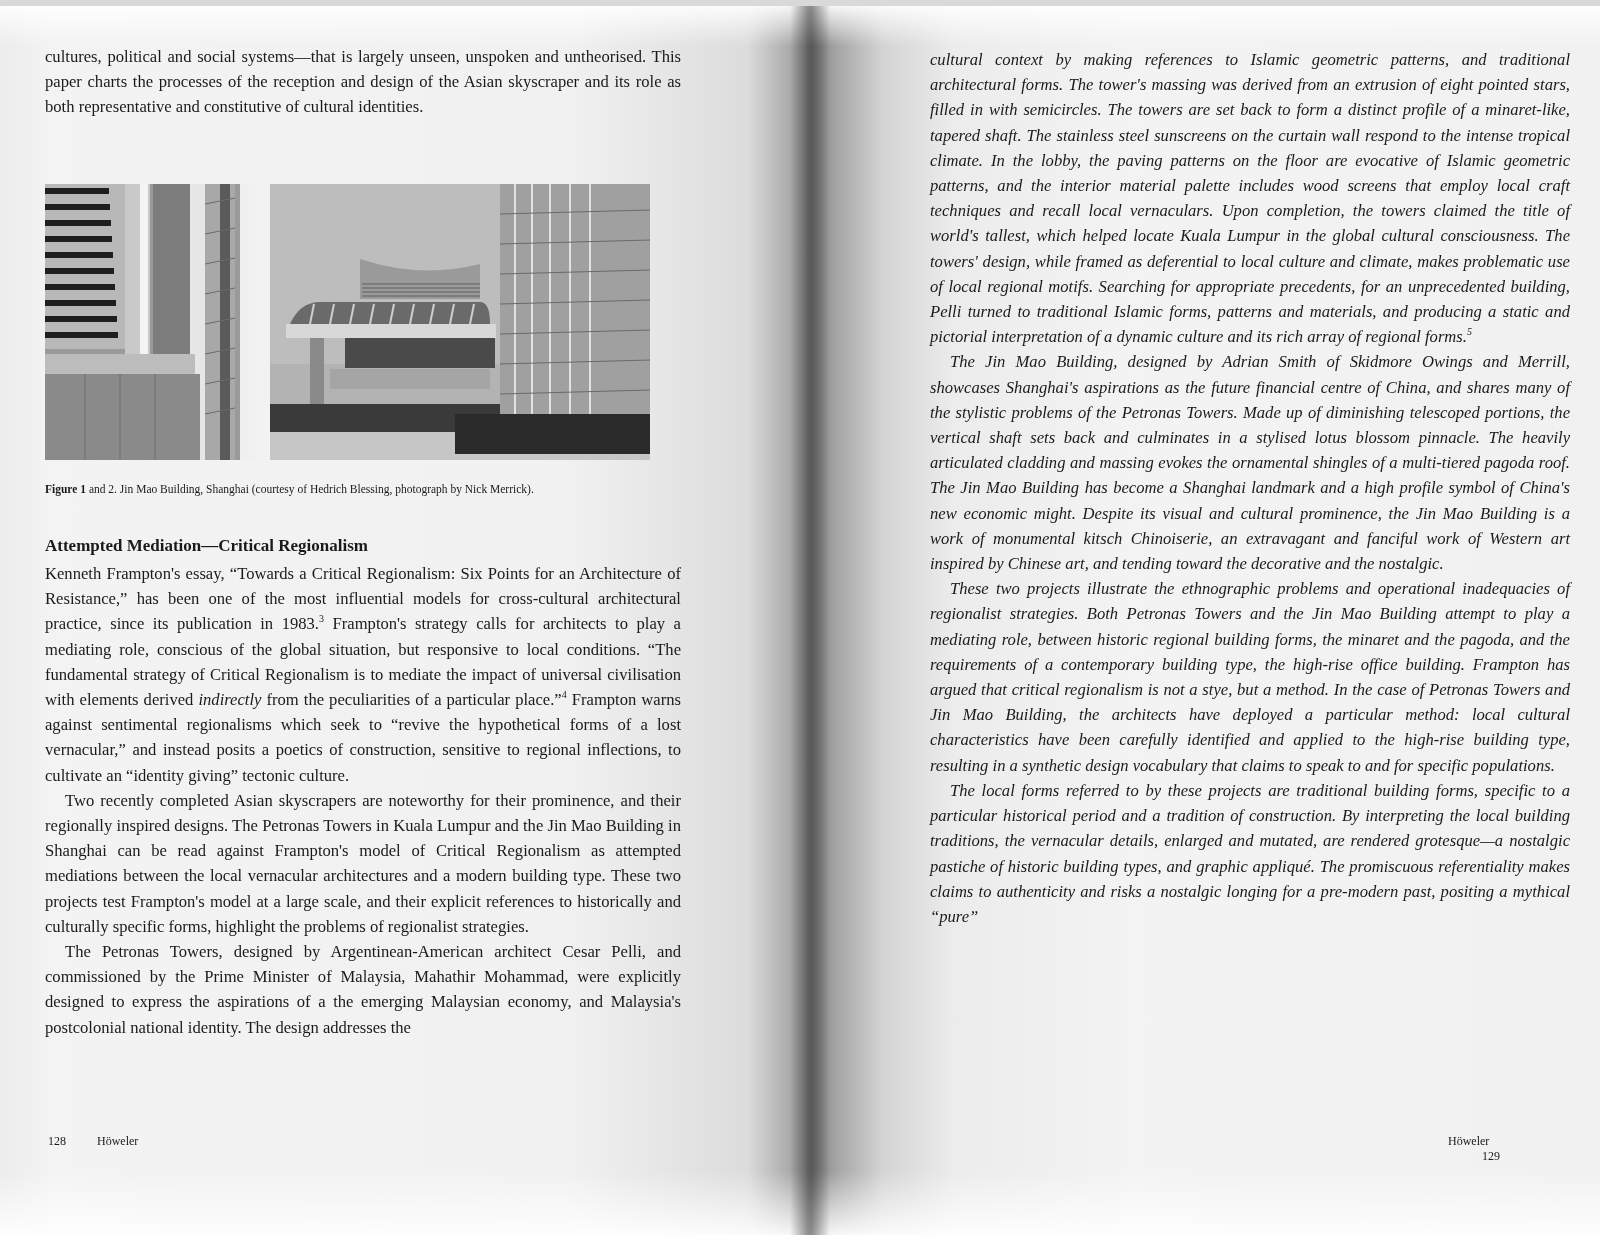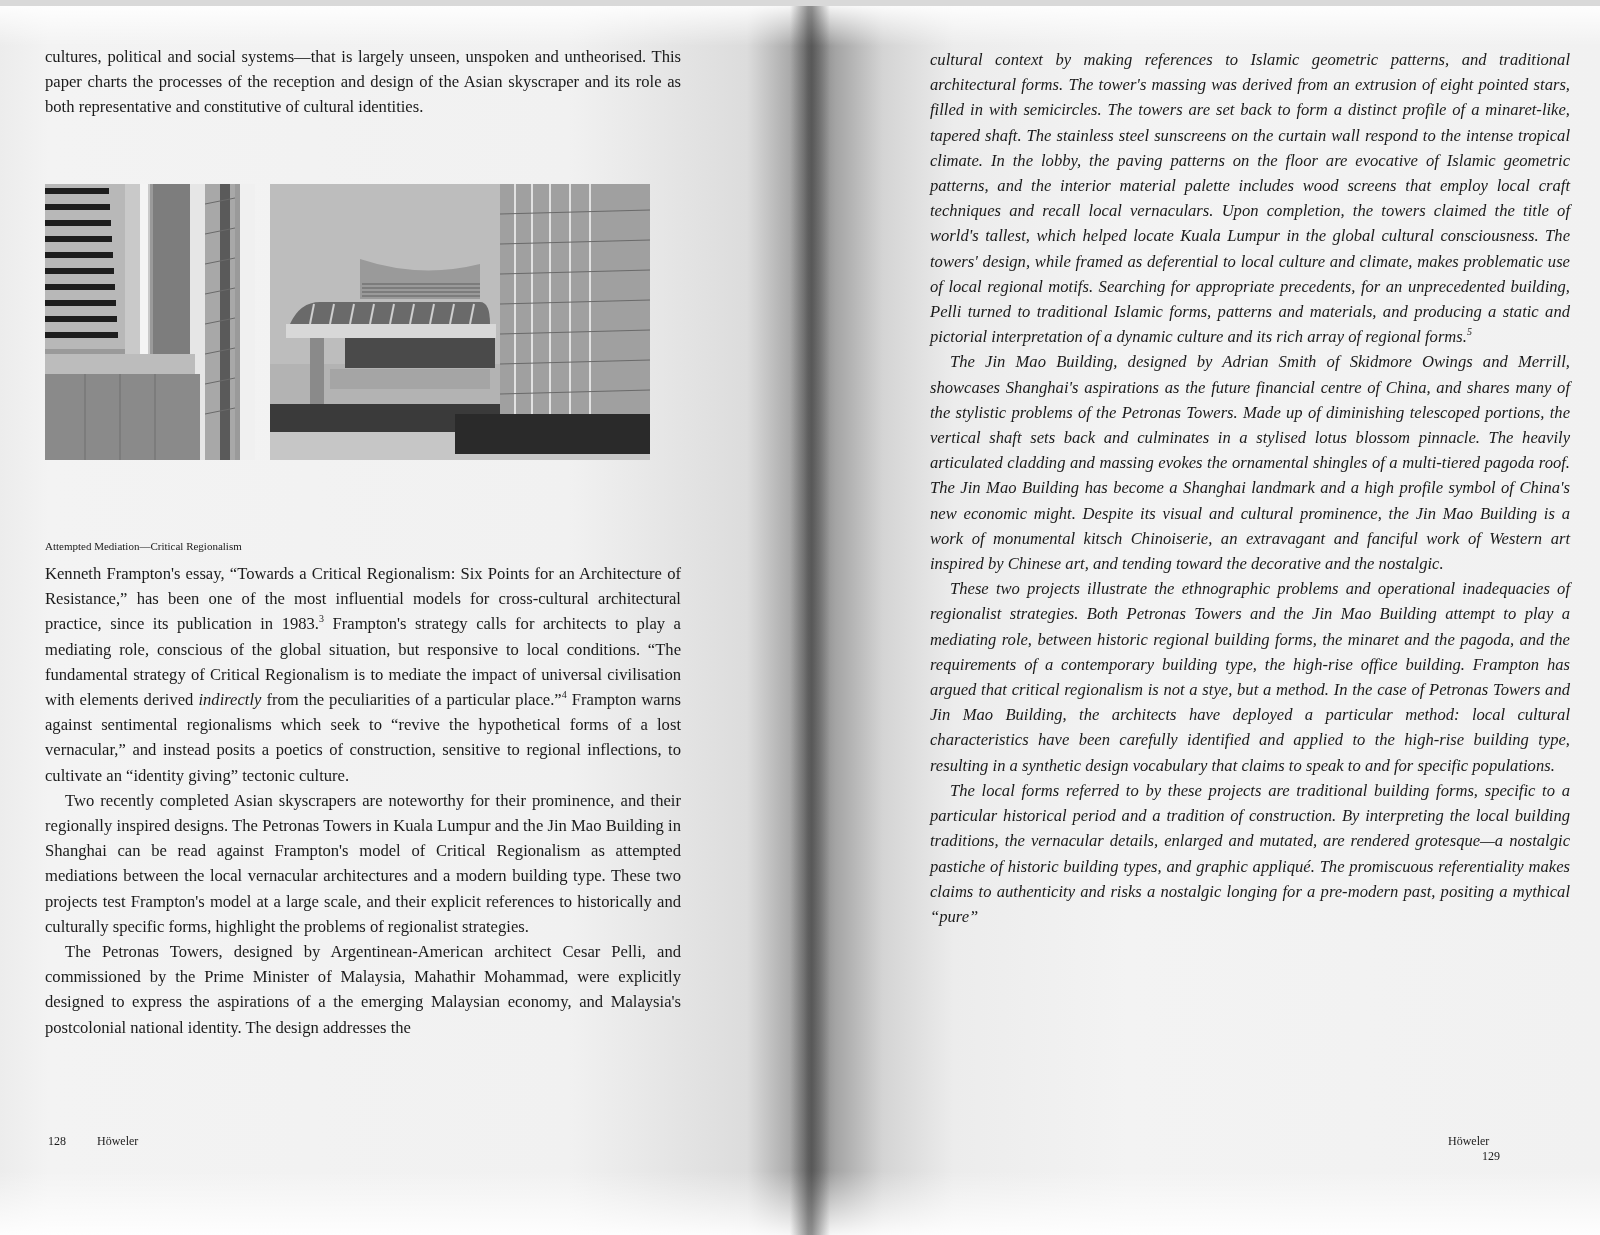--- a/index.html
+++ b/index.html
@@ -39,21 +39,21 @@
   .fig { position:absolute; top:0; height:276px; overflow:hidden; background:#8c8c8c; }
   .fig1 { left:0; width:210px; }
   .fig2 { left:225px; width:380px; }
   .caption {
     position:absolute; left:45px; top:476px; width:636px;
     font-size:11.5px; line-height:14px;
   }
   .caption b { font-weight:bold; }
   .section-heading {
     position:absolute; left:45px; top:530px;
-    font-size:11px; font-weight:normal; line-height:20px;
+    font-size:17px; font-weight:bold; line-height:20px;
   }
   .body-left { position:absolute; left:45px; top:555px; width:636px; font-size:16.6px; line-height:25.2px; text-align:justify; }
   .body-left p { margin:0; }
   .body-left p.indent { text-indent:20px; }
   .footer { position:absolute; top:1128px; font-size:12px; }
   .footer-left { left:48px;text-align:center; }
   .footer-left .pg { margin-right:28px; }
   .footer-right { left:1448px; }
   .footer-right .pg { margin-left:34px; }
   sup { font-size:10px; line-height:0; }
@@ -163,20 +163,23 @@
               <line x1="230" y1="120" x2="380" y2="116"></line>
             <line x1="230" y1="150" x2="380" y2="146"></line>
               <line x1="230" y1="180" x2="380" y2="176"></line>
             <line x1="230" y1="210" x2="380" y2="206"></line>
           </g>
           <rect x="185" y="230" width="195" height="40" fill="#2a2a2a"></rect>
         </svg>
       </div>
     </div>
 
+    <div class="caption">
+      <b>Figure 1</b><span> and 2. Jin Mao Building, Shanghai (courtesy of Hedrich Blessing, photograph by Nick Merrick).</span>
+    </div>
 
     <div class="section-heading">Attempted Mediation—Critical Regionalism</div>
 
     <div class="body-left">
       <p><span>Kenneth Frampton's essay, “Towards a Critical Regionalism: Six Points for an Architecture of Resistance,” has been one of the most influential models for cross-cultural architectural practice, since its publication in 1983.</span><sup>3</sup><span> Frampton's strategy calls for architects to play a mediating role, conscious of the global situation, but responsive to local conditions. “The fundamental strategy of Critical Regionalism is to mediate the impact of universal civilisation with elements derived </span><i>indirectly</i><span> from the peculiarities of a particular place.”</span><sup>4</sup><span> Frampton warns against sentimental regionalisms which seek to “revive the hypothetical forms of a lost vernacular,” and instead posits a poetics of construction, sensitive to regional inflections, to cultivate an “identity giving” tectonic culture.</span></p>
       <p class="indent">Two recently completed Asian skyscrapers are noteworthy for their prominence, and their regionally inspired designs. The Petronas Towers in Kuala Lumpur and the Jin Mao Building in Shanghai can be read against Frampton's model of Critical Regionalism as attempted mediations between the local vernacular architectures and a modern building type. These two projects test Frampton's model at a large scale, and their explicit references to historically and culturally specific forms, highlight the problems of regionalist strategies.</p>
       <p class="indent">The Petronas Towers, designed by Argentinean-American architect Cesar Pelli, and commissioned by the Prime Minister of Malaysia, Mahathir Mohammad, were explicitly designed to express the aspirations of a the emerging Malaysian economy, and Malaysia's postcolonial national identity. The design addresses the</p>
     </div>
 
     <div class="footer footer-left">

